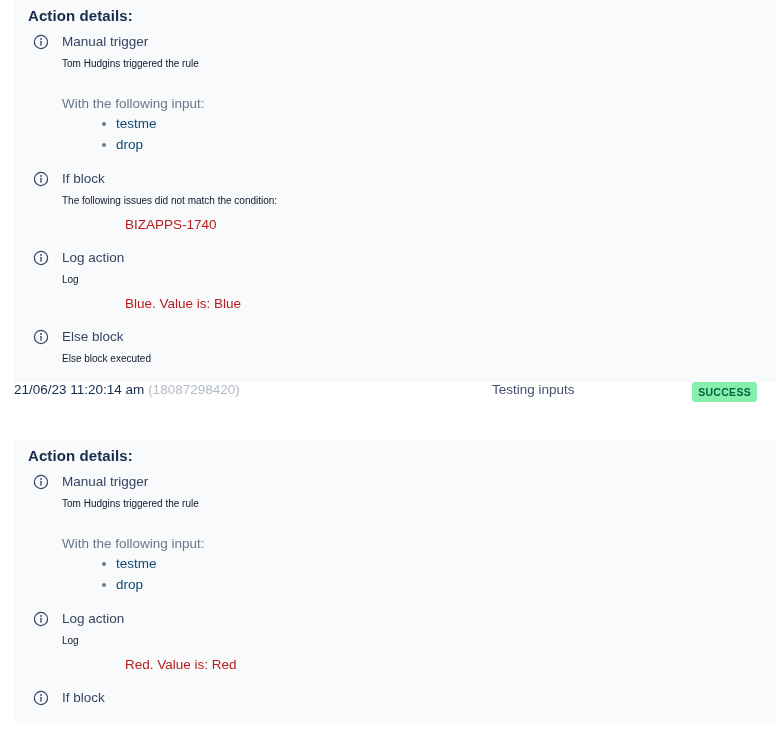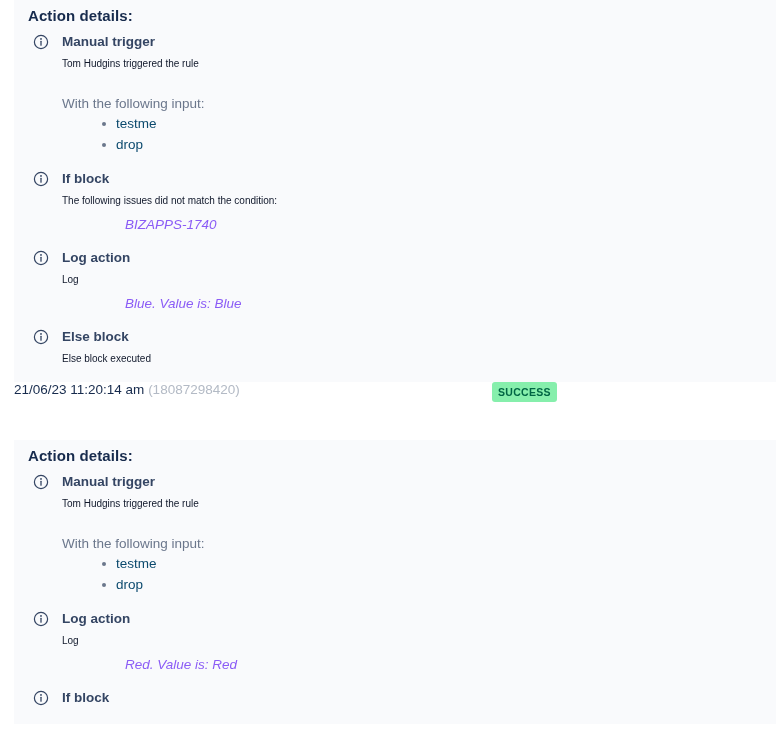--- a/index.html
+++ b/index.html
@@ -61,21 +61,20 @@
     display: block;
     width: 16px;
     height: 16px;
   }
 
   .action-title {
     font-size: 13.5px;
     color: #344563;
     line-height: 19px;
     padding-bottom: 3px;
-    font-weight: bold;
   }
 
   .action-desc {
     font-size: 10px;
     color: #0f172a;
     line-height: 19px;
   }
 
   .action-spacer {
     height: 21px;
@@ -107,25 +106,24 @@
     left: 40px;
     top: 8px;
     width: 4px;
     height: 4px;
     border-radius: 50%;
     background: #6b778c;
   }
 
   .indented-value {
     font-size: 13.5px;
-    color: #8b5cf6;
+    color: #b91c1c;
     line-height: 19px;
     padding-left: 63px;
     padding-top: 5px;
-    font-style: italic;
   }
 
   
   .log-row {
     background: #ffffff;
     height: 58px;
     display: flex;
     align-items: flex-start;
     padding: 0 14px 0 14px;
     box-sizing: border-box;
@@ -229,20 +227,21 @@
       <div class="action-desc">Else block executed</div>
     </div>
 
   </div>
 
   <div class="log-row">
     <div class="ts-cell">
       <span>21/06/23 11:20:14 am</span>
       <span class="ts-id">(18087298420)</span>
     </div>
+    <div class="label-cell">Testing inputs</div>
     <div class="status-cell">
       <span class="status-badge">SUCCESS</span>
     </div>
   </div>
 
   <div class="detail-panel">
 
     <div class="panel-heading">Action details:</div>
 
     <div class="action-entry">

